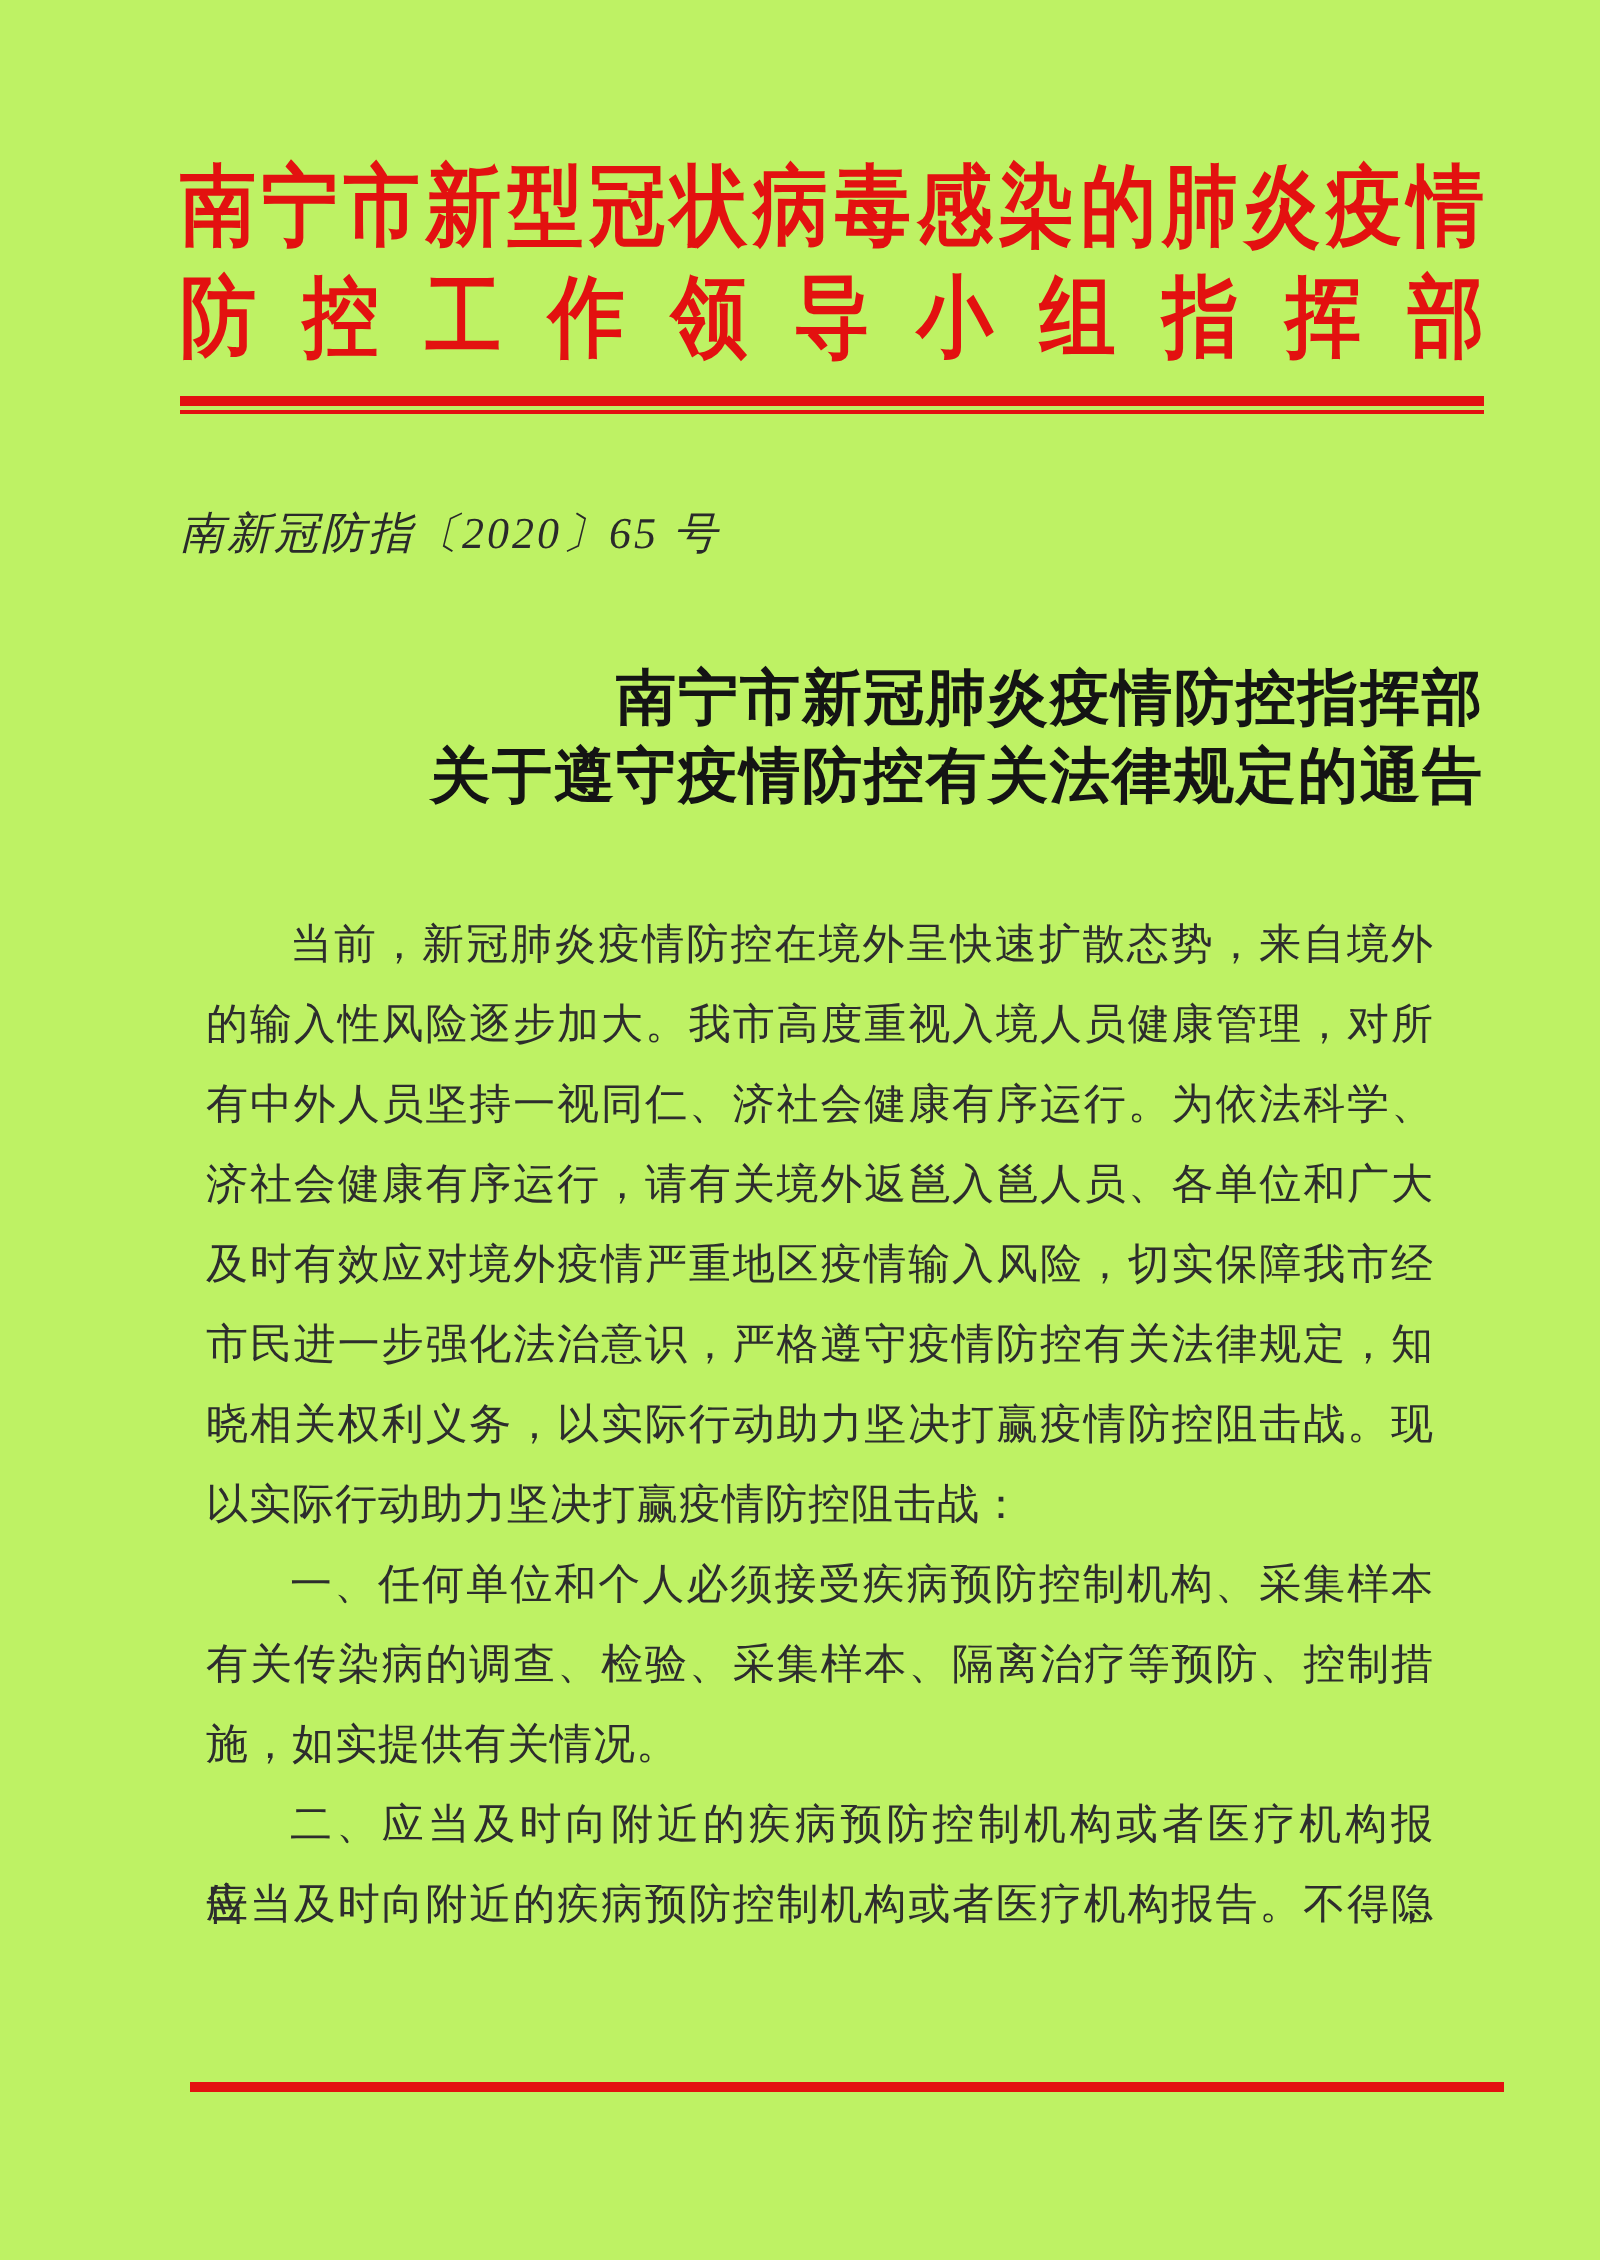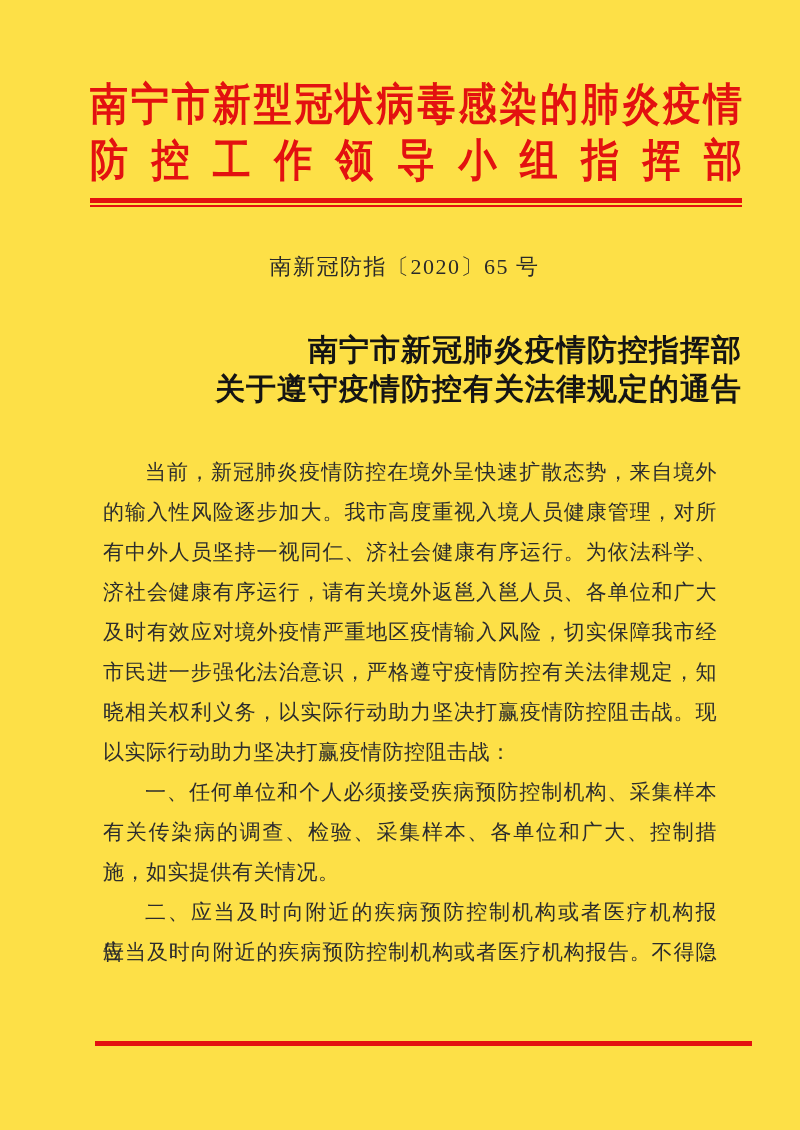--- a/index.html
+++ b/index.html
@@ -4,21 +4,21 @@
 <style>
   html, body {
     margin: 0;
     padding: 0;
     background: #ffffff;
   }
   .page {
     position: relative;
     width: 800px;
     height: 1130px;
-    background: #fde047;
+    background: #bef264;
     overflow: hidden;
     font-family: "Liberation Serif", "DejaVu Serif", serif;
   }
 
   
   .agency-header {
     position: absolute;
     top: 76px;
     left: 90px;
     width: 652px;
@@ -51,24 +51,25 @@
     background: #e31110;
     margin-top: 2px;
   }
 
   
   .doc-number {
     position: absolute;
     top: 252px;
     left: 90px;
     width: 629px;
-    text-align: center;
+    text-align: left;
     font-size: 22px;
     letter-spacing: 1.5px;
     color: #2a2a2a;
+    font-style: italic;
   }
 
   
   .doc-title {
     position: absolute;
     top: 330px;
     left: 74px;
     width: 668px;
     text-align: right;
     font-weight: bold;
@@ -137,21 +138,21 @@
   <div class="body-text">
     <div class="bline indent">当前，新冠肺炎疫情防控在境外呈快速扩散态势，来自境外</div>
     <div class="bline">的输入性风险逐步加大。我市高度重视入境人员健康管理，对所</div>
     <div class="bline">有中外人员坚持一视同仁、济社会健康有序运行。为依法科学、</div>
     <div class="bline">济社会健康有序运行，请有关境外返邕入邕人员、各单位和广大</div>
     <div class="bline">及时有效应对境外疫情严重地区疫情输入风险，切实保障我市经</div>
     <div class="bline">市民进一步强化法治意识，严格遵守疫情防控有关法律规定，知</div>
     <div class="bline">晓相关权利义务，以实际行动助力坚决打赢疫情防控阻击战。现</div>
     <div class="bline short">以实际行动助力坚决打赢疫情防控阻击战：</div>
     <div class="bline indent">一、任何单位和个人必须接受疾病预防控制机构、采集样本</div>
-    <div class="bline">有关传染病的调查、检验、采集样本、各单位和广大、控制措</div>
+    <div class="bline">有关传染病的调查、检验、采集样本、隔离治疗等预防、控制措</div>
     <div class="bline short">施，如实提供有关情况。</div>
     <div class="bline indent">二、应当及时向附近的疾病预防控制机构或者医疗机构报告，</div>
     <div class="bline">应当及时向附近的疾病预防控制机构或者医疗机构报告。不得隐</div>
   </div>
 
   <div class="footer-line"></div>
 
 </div>
 
 </body></html>

